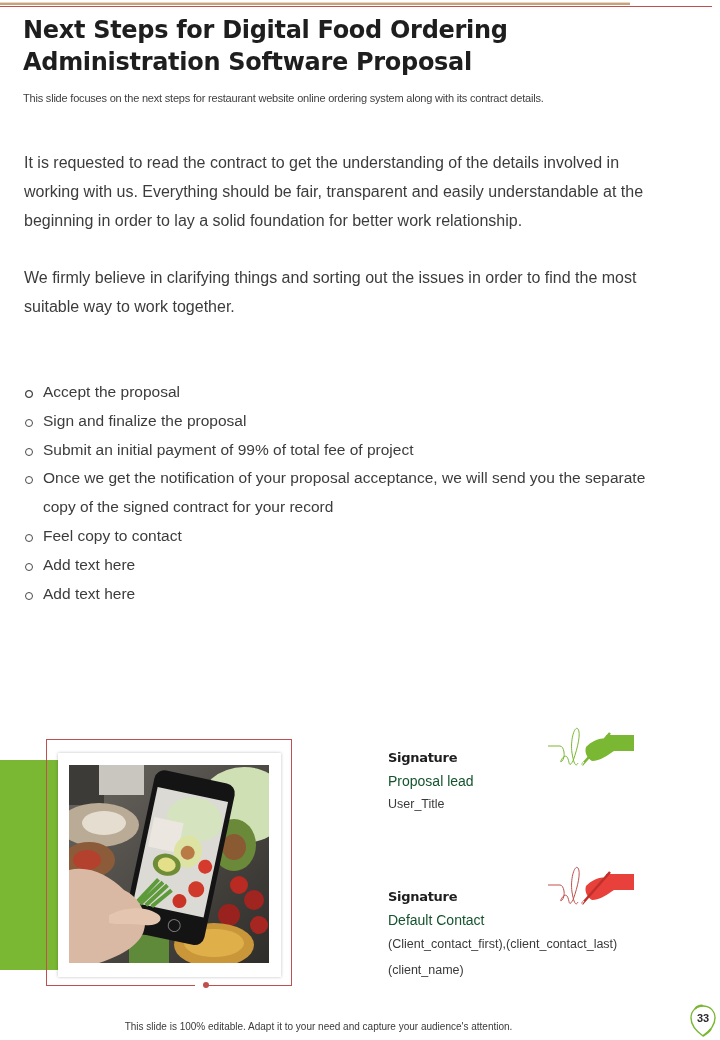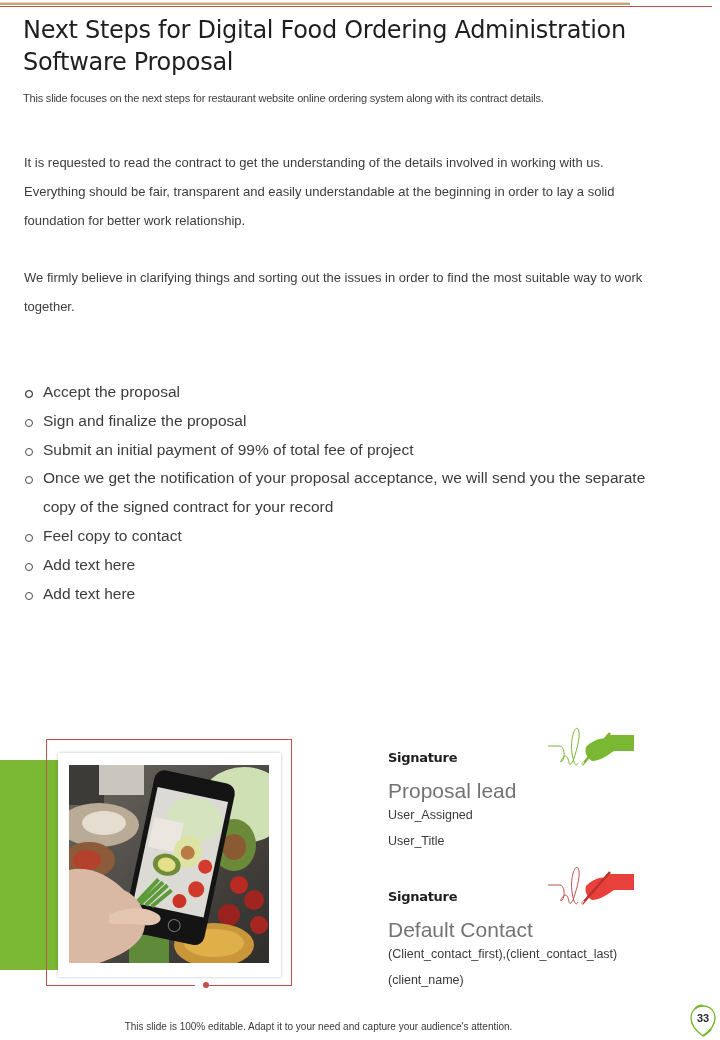--- a/index.html
+++ b/index.html
@@ -5,31 +5,31 @@
     * { box-sizing: border-box; margin: 0; padding: 0; }
     html, body { width: 720px; height: 1040px; background: #ffffff; overflow: hidden; }
     body { position: relative; font-family: "Liberation Sans", sans-serif; color: #3a3a3a; }
 
     .top-rule-tan { position: absolute; left: 0; top: 3px; width: 630px; height: 2px; background: #c9a27c; }
     .top-rule-red { position: absolute; left: 0; top: 6px; width: 712px; height: 1px; background: #c0504d; }
     .top-rule-tan2 { position: absolute; left: 0; top: 2px; width: 630px; height: 1px; background: #e9d7c2; }
 
     .title {
       position: absolute; left: 23px; top: 14px; width: 680px;
-      font-family: "DejaVu Sans", sans-serif; font-weight: normal;
+      font-family: "DejaVu Sans", sans-serif; font-weight: bold;
       font-size: 24px; line-height: 32px; color: #1e1e1e; letter-spacing: -0.3px;
     }
     .subtitle {
       position: absolute; left: 23px; top: 91px; width: 680px;
       font-size: 11px; line-height: 14px; color: #404040; letter-spacing: -0.2px;
     }
 
     .para {
       position: absolute; left: 24px; width: 640px;
-      font-size: 13px; line-height: 29px; color: #3c3c3c;
+      font-size: 16px; line-height: 29px; color: #3c3c3c;
     }
     .para1 { top: 148px; }
     .para2 { top: 263px; }
 
     .steps { position: absolute; left: 24px; top: 378px; width: 640px; list-style: none; }
     .step { position: relative; padding-left: 19px; font-size: 15.5px; line-height: 28.8px; color: #3c3c3c; }
     .step .bullet {
       position: absolute; left: 1px; top: 12px; width: 8px; height: 8px;
       border: 1.2px solid #4a4a4a; border-radius: 50%;
     }
@@ -53,21 +53,21 @@
 
     
     .sig { position: absolute; left: 388px; width: 300px; }
     .sig1 { top: 745px; }
     .sig2 { top: 884px; }
     .sig-title {
       font-family: "DejaVu Sans", sans-serif; font-weight: bold; font-size: 13px; line-height: 26px; color: #1e1e1e;
       letter-spacing: -0.3px;
     }
     .sig-icon { position: absolute; left: 160px; top: -18px; width: 90px; height: 56px; }
-    .sig-role { margin-top: 10px; font-size: 21px; line-height: 20px; color: #737373; }
+    .sig-role { font-size: 14px; line-height: 20px; color: #14532d; }
     .sig-detail { font-size: 12.5px; line-height: 26px; color: #3a3a3a; }
     .sig-detail.first { margin-top: 1px; }
 
     .footer {
       position: absolute; left: 0; top: 1021px; width: 639px; text-align: center;
       font-size: 10px; line-height: 12px; color: #3a3a3a; padding-right: 2px;
     }
     .page-badge { position: absolute; left: 688px; top: 1003px; width: 30px; height: 34px; }
     .page-num {
       position: absolute; left: 0; top: 9px; width: 30px; text-align: center;
@@ -155,21 +155,20 @@
 
 <div class="sig sig1">
   <div class="sig-title">Signature</div>
   <svg class="sig-icon" viewBox="0 0 90 56">
     <path d="M-64 19 L12 19 C16 19 18 30 14 34 C10 38 16 26 19 30 C22 34 20 42 25 34 C30 20 33 6 30 2 C27 -2 22 12 24 26 C26 38 28 40 30 36" fill="none" stroke="#7ab733" stroke-width="1"></path>
     <path d="M38 20 C44 14 52 10 58 12 L58 8 L86 8 L86 24 L66 24 C60 28 52 34 44 34 C40 32 36 26 38 20 Z" fill="#7ab733"></path>
     <path d="M34 38 L62 6" stroke="#7ab733" stroke-width="2.5"></path>
     <path d="M33 39 L36 35" stroke="#ffffff" stroke-width="1"></path>
   </svg>
   <div class="sig-role">Proposal lead</div>
-  <div class="sig-detail first">User_Assigned</div>
   <div class="sig-detail">User_Title</div>
 </div>
 
 <div class="sig sig2">
   <div class="sig-title">Signature</div>
   <svg class="sig-icon" viewBox="0 0 90 56">
     <path d="M-64 19 L12 19 C16 19 18 30 14 34 C10 38 16 26 19 30 C22 34 20 42 25 34 C30 20 33 6 30 2 C27 -2 22 12 24 26 C26 38 28 40 30 36" fill="none" stroke="#c0504d" stroke-width="1"></path>
     <path d="M38 20 C44 14 52 10 58 12 L58 8 L86 8 L86 24 L66 24 C60 28 52 34 44 34 C40 32 36 26 38 20 Z" fill="#e8403a"></path>
     <path d="M34 38 L62 6" stroke="#c0302a" stroke-width="2.5"></path>
     <path d="M33 39 L36 35" stroke="#ffffff" stroke-width="1"></path>

